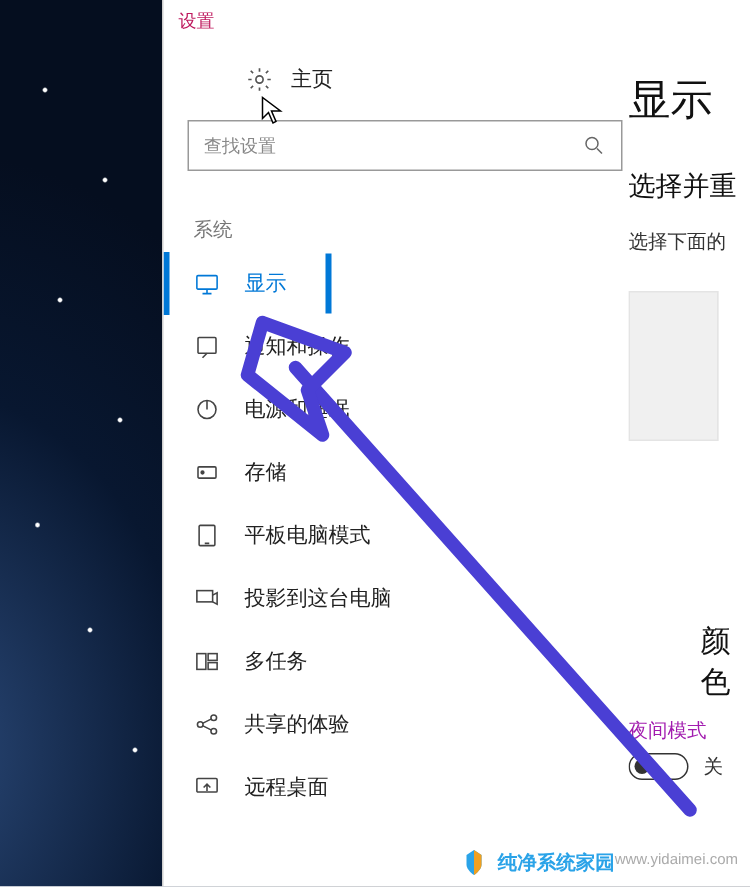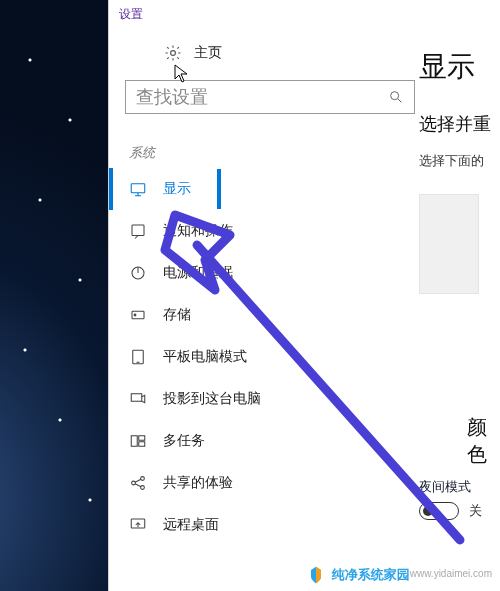--- a/index.html
+++ b/index.html
@@ -16,35 +16,35 @@
                 radial-gradient(circle at 90px 500px, #fff 1px, transparent 2px),
                 radial-gradient(ellipse 300px 400px at -50px 500px, #2b4a7a 0%, #081730 60%, #050e1f 100%);
   }
   .window {
     position: absolute;
     left: 108px; top: 0; right: 0; bottom: 0;
     background: #ffffff;
     display: flex; flex-direction: column;
     border-left: 1px solid #d0d0d0;
   }
-  .titlebar { height: 28px; display: flex; align-items: center; padding: 0 10px; font-size: 12px; color: #4c1d95; }
+  .titlebar { height: 28px; display: flex; align-items: center; padding: 0 10px; font-size: 12px; color: #be185d; }
   .body { flex: 1; display: flex; overflow: hidden; }
   .sidebar { width: 310px; padding: 8px 0 0 0; display:flex; flex-direction:column; }
   .home-row { display:flex; align-items:center; gap:12px; padding: 8px 16px 8px 20px; font-size:14px; color:#222; position:relative;margin-left:35px; }
   .gear { width:18px; height:18px; stroke:#555; fill:none; stroke-width:1.5; }
   .cursor { position:absolute; left:30px; top:28px; }
   .search-wrap { padding: 10px 16px 4px 16px; }
   .search {
     width: 290px; height: 34px; border:1px solid #999; background:#fff;
     display:flex; align-items:center; padding:0 10px; font-size:13px; color:#777;
   }
-  .search input { flex:1; border:none; outline:none; font-size:18px; color:#a21caf; background:transparent; }
+  .search input { flex:1; border:none; outline:none; font-size:12px; color:#a21caf; background:transparent; }
   .search input::placeholder { color:#888; }
   .search .sicon { width:16px; height:16px; stroke:#666; fill:none; stroke-width:1.5; }
-  .category { padding: 26px 16px 6px 20px; font-size:13px; color:#777;font-style:italic; }
+  .category { padding: 26px 16px 6px 20px; font-size:13px; color:#777; }
   .items { display:flex; flex-direction:column; }
   .item {
     display:flex; align-items:center; gap:16px;
     padding: 12px 16px 12px 20px; font-size:14px; color:#222;
     cursor:pointer;
   }
   .item .iicon { width:18px; height:18px; stroke:#444; fill:none; stroke-width:1.4; flex:0 0 18px; }
   .item.selected { color:#0078d7; }
   .item.selected .iicon { stroke:#0078d7; }
   .item.selected::before {
@@ -56,21 +56,21 @@
   }
   .content {
     flex:1; padding: 20px 0 0 0; overflow:hidden; display:flex; flex-direction:column; gap:10px;
   }
   .content h1 { font-size:28px; font-weight:400; color:#111; }
   .content .sub1 { font-size:18px; color:#111; margin-top:16px; }
   .content .sub2 { font-size:13px; color:#333; margin-top:6px; }
   .placeholder-box { margin-top:14px; width:60px; height:100px; background:#f0f0f0; border:1px solid #e4e4e4; }
   .color-section { margin-top:110px; }
   .color-section h2 { font-size:20px; font-weight:400; color:#111;margin-left:48px; }
-  .nm-label { font-size:13px; color:#0f172a; margin-top:10px; }
+  .nm-label { font-size:13px; color:#a21caf; margin-top:10px; }
   .toggle-row { display:flex; align-items:center; gap:10px; margin-top:6px; }
   .toggle {
     width:40px; height:18px; border:1px solid #333; border-radius:10px; position:relative; background:#fff;
   }
   .toggle .knob { position:absolute; left:3px; top:3px; width:10px; height:10px; border-radius:50%; background:#333; }
   .toggle-text { font-size:13px; color:#333; }
 
   
   .arrow-svg { position:absolute; left:0; top:0; width:500px; height:591px; pointer-events:none; }
 

